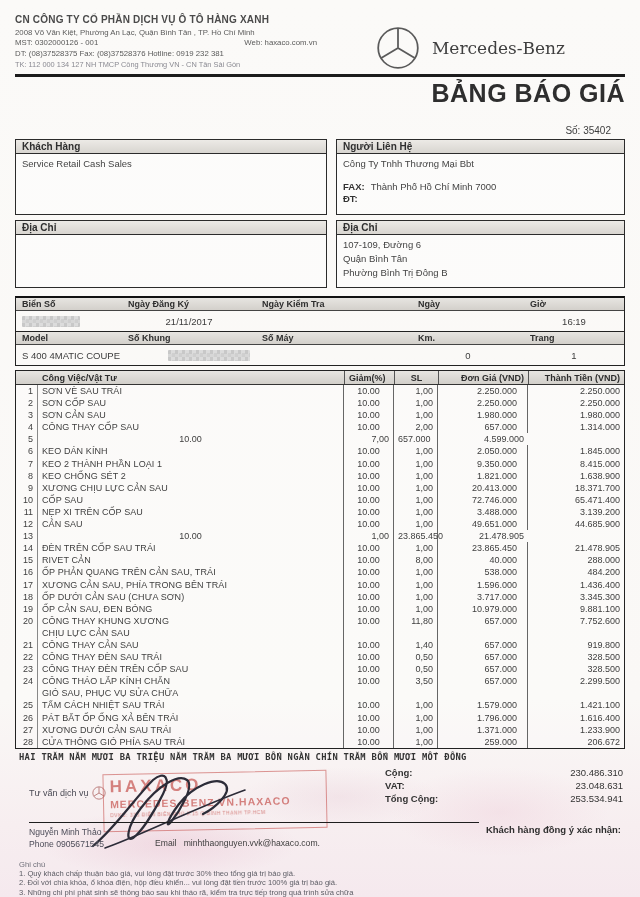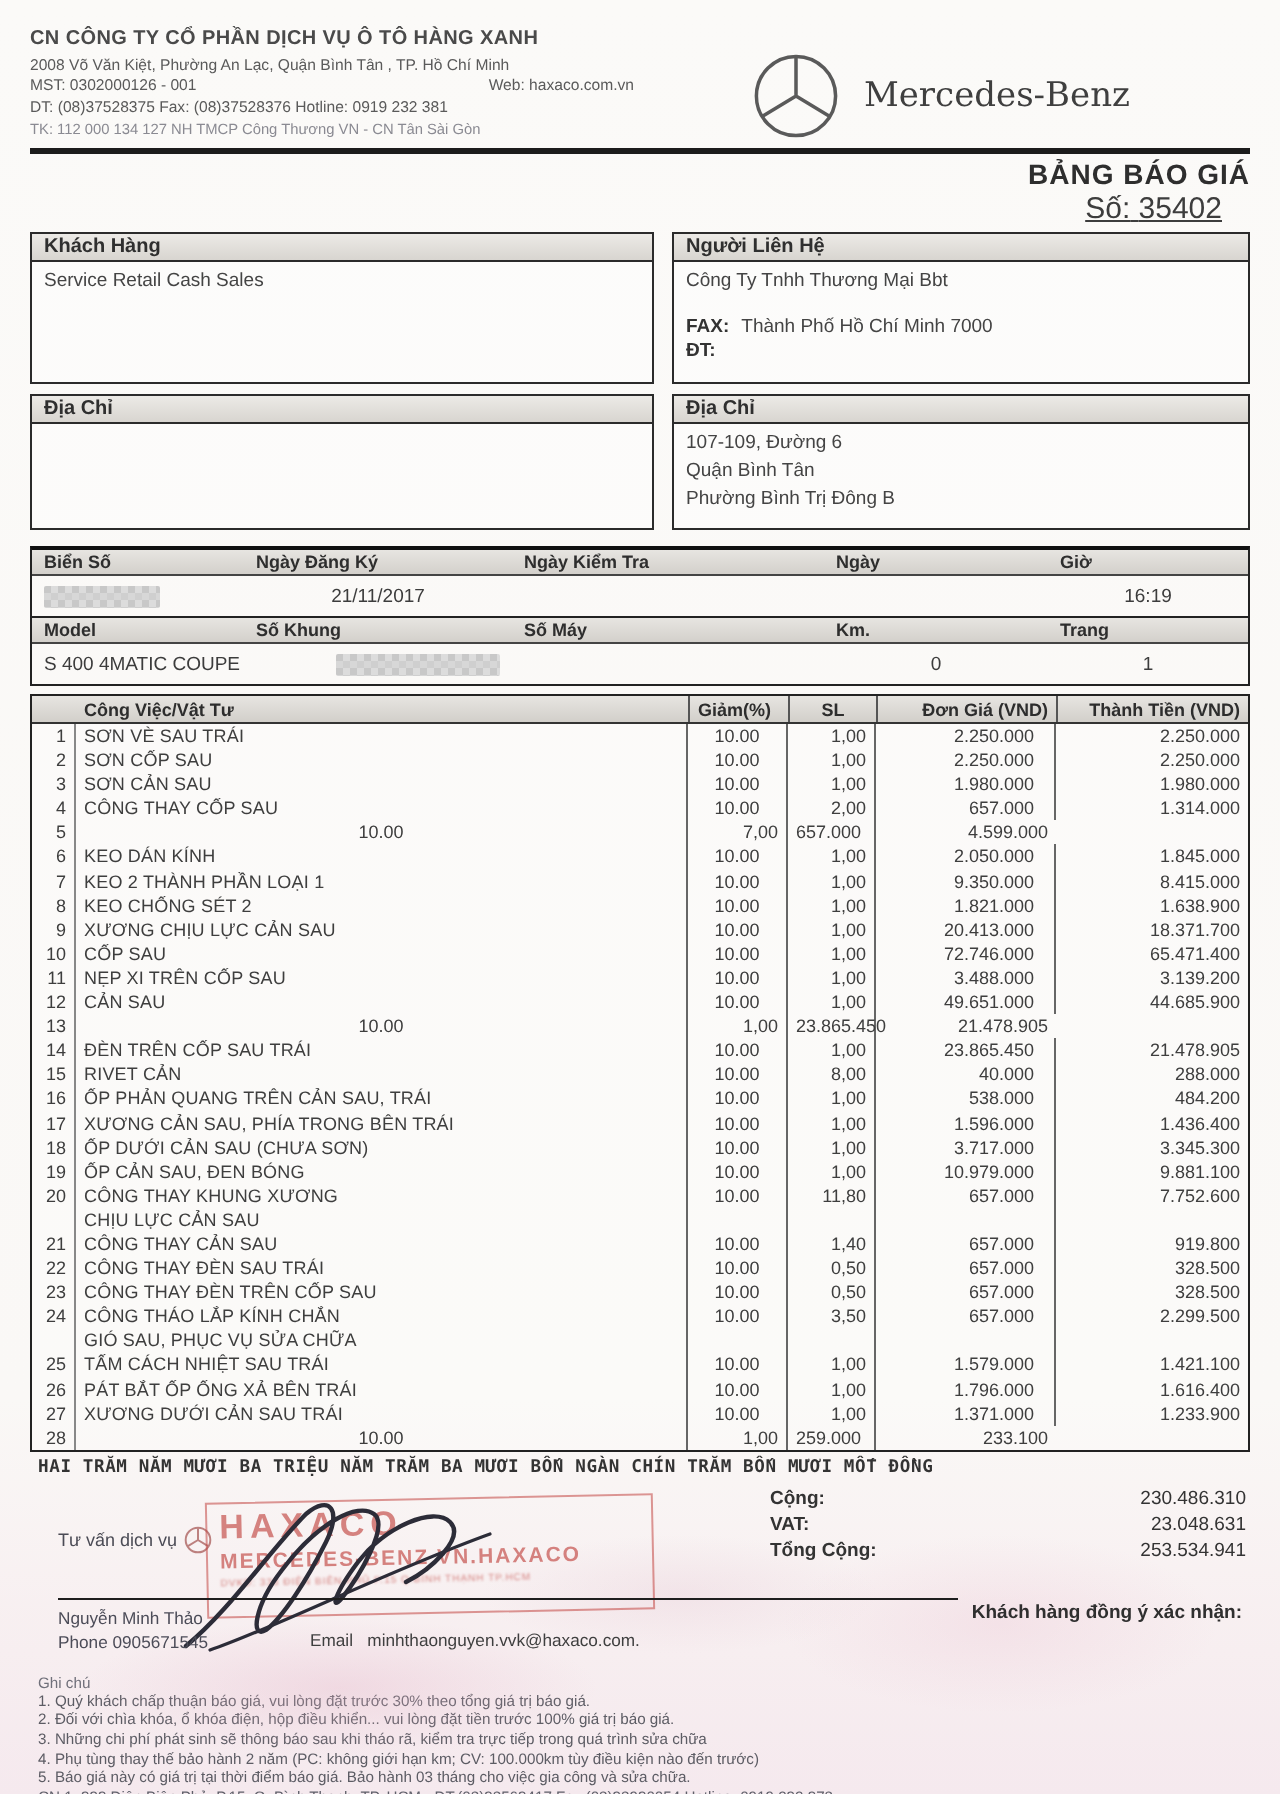--- a/index.html
+++ b/index.html
@@ -21,22 +21,22 @@
   .co-line{font-size:7.8px;color:#5a5a5a;margin-top:1px;}
   .co-split{display:flex;justify-content:space-between;padding-right:28px;}
   .co-faint{color:#8a8a92;font-size:7.4px;}
   .brand{display:flex;align-items:center;gap:12px;margin-top:12px;margin-right:60px;}
   .star-lg{width:44px;height:44px;}
   .brand-word{font-family:"DejaVu Serif",serif;font-size:17px;color:#3f3f3f;}
 
   .rule{border:none;border-top:3px solid #1c1c1c;margin:4px 0 0;}
 
   .title-block{text-align:right;margin-top:2px;}
-  .doc-title{font-size:14px;font-weight:bold;color:#2e2e2e;letter-spacing:.5px;}
-  .doc-no{font-size:15px;font-weight:bold;color:#3d3d3d;padding-right:14px;margin-top:1px;text-decoration:underline;}
+  .doc-title{font-size:25px;font-weight:bold;color:#2e2e2e;letter-spacing:.5px;}
+  .doc-no{font-size:10px;font-weight:bold;color:#3d3d3d;padding-right:14px;margin-top:17px;}
   .doc-no span{font-weight:normal;}
 
   
   .boxes{display:grid;grid-template-columns:312px 1fr;column-gap:9px;margin-top:3px;}
   .ibox{margin-bottom:5px;}
   .ibox-head{border:1.2px solid #2b2b2b;border-bottom:none;background:linear-gradient(180deg,#eceae6,#d8d5d0);
     font-size:10px;font-weight:bold;color:#2f2f2f;padding:1px 6px;}
   .ibox-body{border:1.2px solid #2b2b2b;background:rgba(255,255,255,.4);padding:3px 6px;font-size:9.5px;color:#444;line-height:1.45;}
   .h56{height:54px;} .h48{height:46px;}
   .kv{display:flex;gap:6px;}
@@ -527,24 +527,28 @@
             
           </div>
           <div class="c-giam">10.00</div>
           <div class="c-sl">1,00</div>
           <div class="c-dg">1.371.000</div>
           <div class="c-tt">1.233.900</div>
         </div>
 
         <div class="irow">
           <div class="c-num">28</div>
+          <div class="c-name">
+            <span>CỬA THÔNG GIÓ PHÍA SAU TRÁI</span>
+            
+          </div>
           <div class="c-giam">10.00</div>
           <div class="c-sl">1,00</div>
           <div class="c-dg">259.000</div>
-          <div class="c-tt">233.100</div>
+          <div class="c-tt">206.672</div>
         </div>
 
     </div>
   </div>
 
   <div class="words">HAI TRĂM NĂM MƯƠI BA TRIỆU NĂM TRĂM BA MƯƠI BỐN NGÀN CHÍN TRĂM BỐN MƯƠI MỐT ĐỒNG</div>
 
   <div class="signzone">
     <div class="totals">
       <div class="trow">

